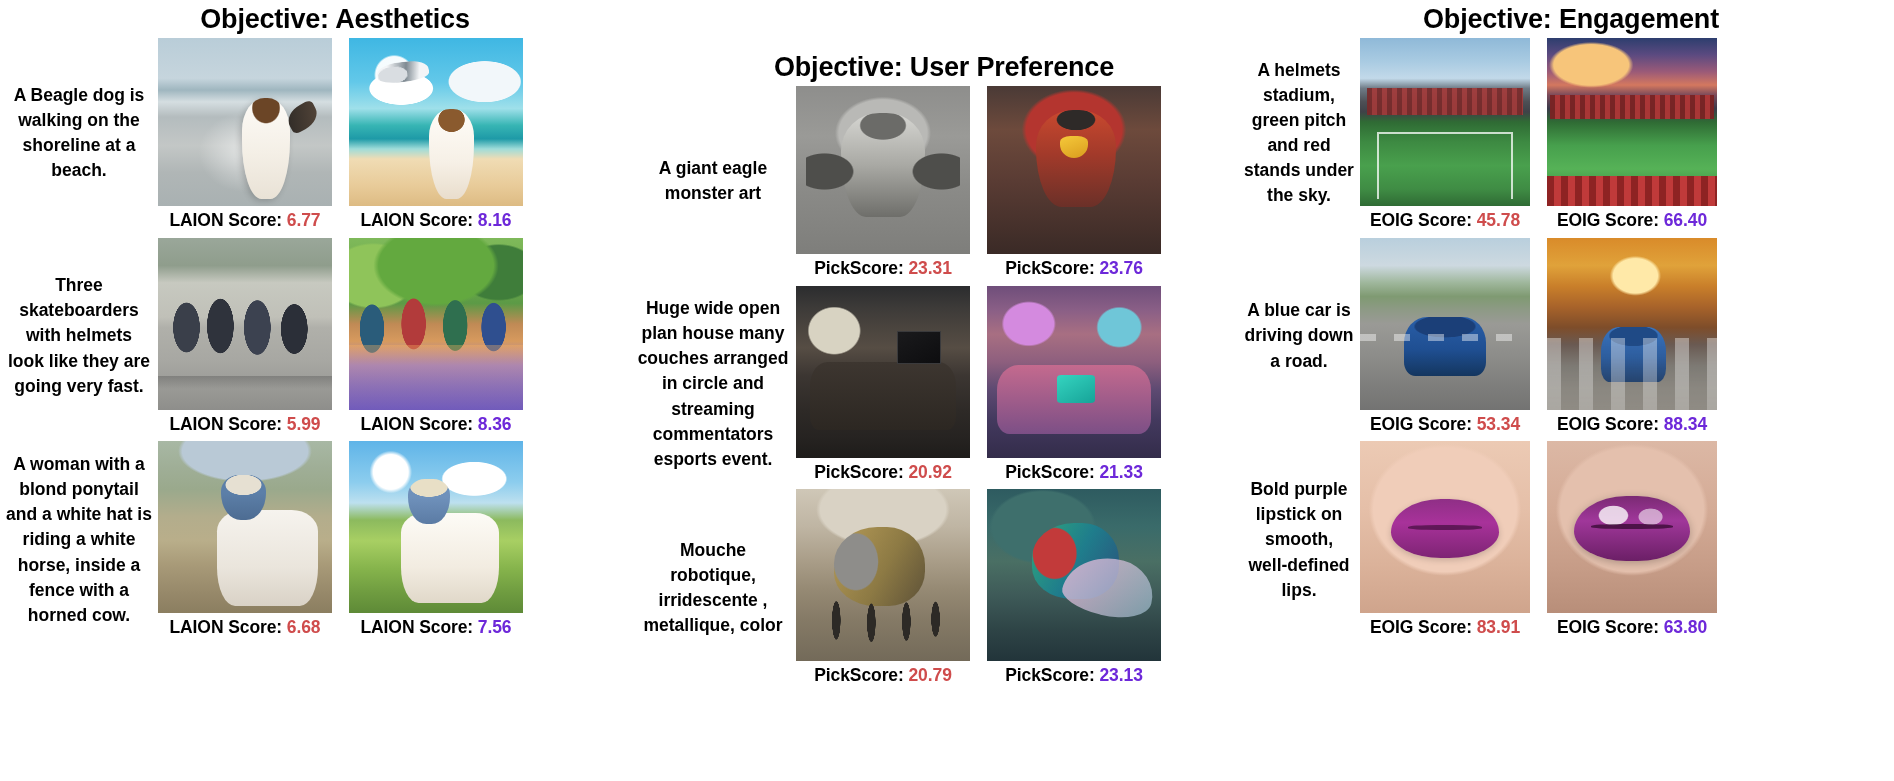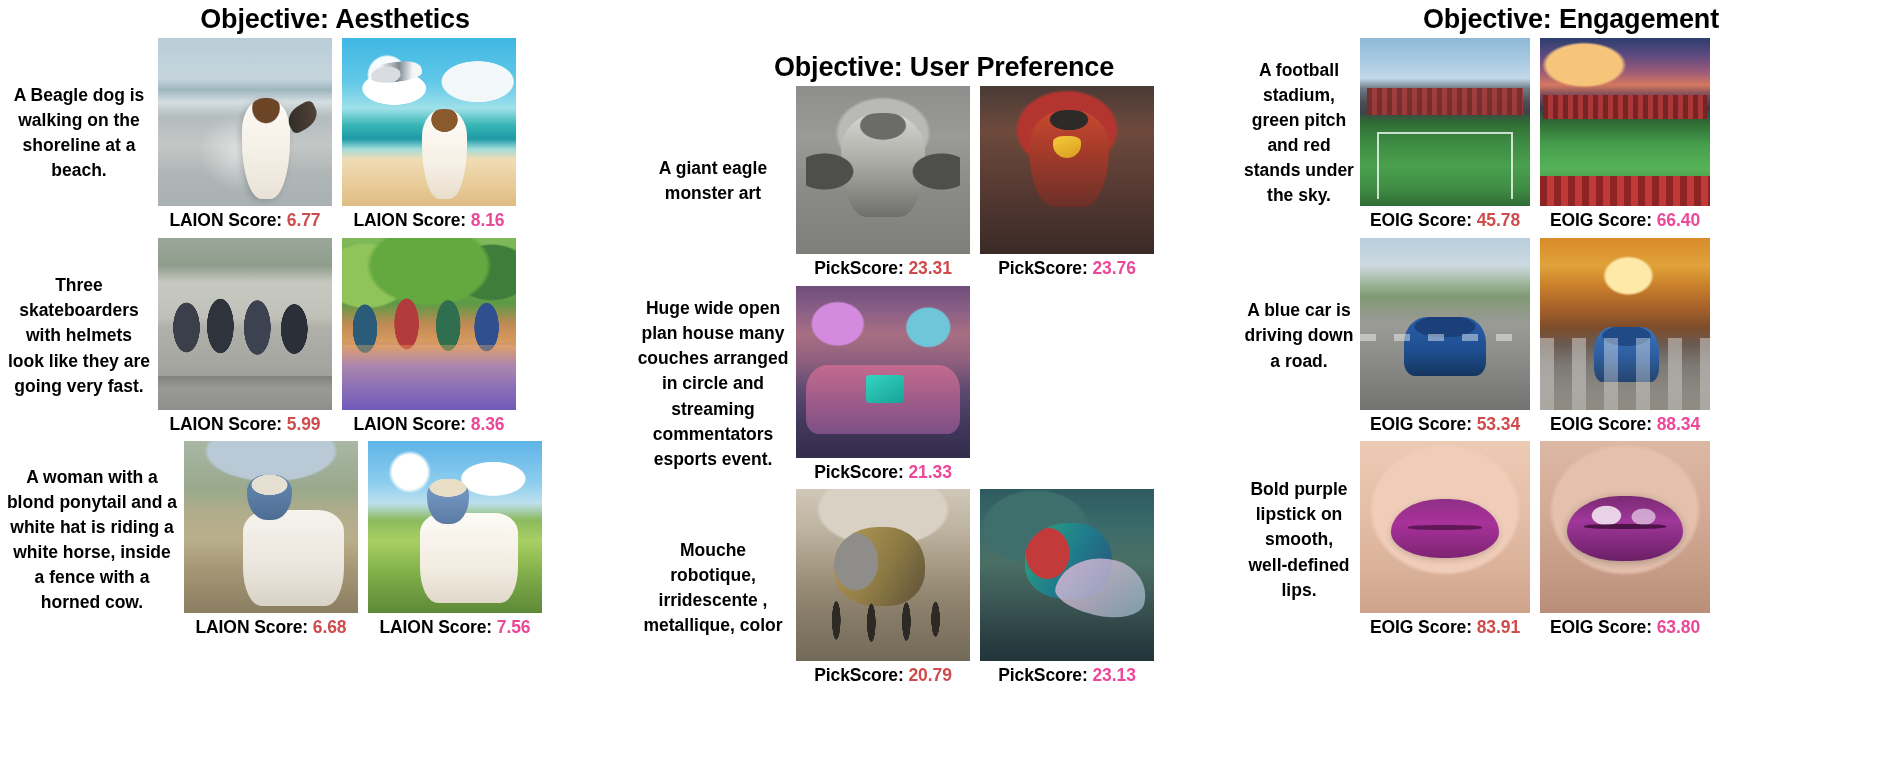--- a/index.html
+++ b/index.html
@@ -74,21 +74,21 @@
     display: flex;
     align-items: center;
     justify-content: center;
     box-sizing: border-box;
     padding: 0 6px;
   }
 
   .pair {
     display: flex;
     flex-direction: row;
-    gap: 10px;
+    gap: 17px;
   }
 
   .cell {
     display: flex;
     flex-direction: column;
     align-items: center;
   }
 
   .thumb {
     position: relative;
@@ -98,21 +98,21 @@
   }
 
   .score {
     font-size: 17.5px;
     font-weight: bold;
     margin-top: 4px;
     white-space: nowrap;
     letter-spacing: -0.1px;
   }
   .score .val-low  { color: #cf4c4c; }
-  .score .val-high { color: #ec4899; }
+  .score .val-high { color: #6d28d9; }
 
   
 
   
   .img-beagle-real {
     background:
       radial-gradient(ellipse 38% 34% at 50% 68%, rgba(255,255,255,0.55), rgba(255,255,255,0) 70%),
       linear-gradient(to bottom,
         #b9cdd8 0%, #c6d5dd 24%,
         #9fb6bf 31%, #d5dee1 38%,
@@ -588,21 +588,21 @@
             <div class="score"><span>LAION Score:</span> <span class="val-low">5.99</span></div>
           </div>
           <div class="cell">
             <div class="thumb img-skate-art" style="width:174px;height:172px;"></div>
             <div class="score"><span>LAION Score:</span> <span class="val-high">8.36</span></div>
           </div>
         </div>
       </div>
 
       <div class="row row-3">
-        <div class="prompt" style="width:184px;height:198px;">A woman with a blond ponytail and a white hat is riding a white horse, inside a fence with a horned cow.</div>
+        <div class="prompt" style="width:158px;height:198px;">A woman with a blond ponytail and a white hat is riding a white horse, inside a fence with a horned cow.</div>
         <div class="pair">
           <div class="cell">
             <div class="thumb img-horse-real" style="width:174px;height:172px;"></div>
             <div class="score"><span>LAION Score:</span> <span class="val-low">6.68</span></div>
           </div>
           <div class="cell">
             <div class="thumb img-horse-art" style="width:174px;height:172px;"></div>
             <div class="score"><span>LAION Score:</span> <span class="val-high">7.56</span></div>
           </div>
         </div>
@@ -626,20 +626,24 @@
             <div class="thumb img-eagle-color" style="width:174px;height:168px;"></div>
             <div class="score"><span>PickScore:</span> <span class="val-high">23.76</span></div>
           </div>
         </div>
       </div>
 
       <div class="row row-2">
         <div class="prompt" style="width:166px;height:196px;">Huge wide open plan house many couches arranged in circle and streaming commentators esports event.</div>
         <div class="pair">
           <div class="cell">
+            <div class="thumb img-room-real" style="width:174px;height:172px;"></div>
+            <div class="score"><span>PickScore:</span> <span class="val-low">20.92</span></div>
+          </div>
+          <div class="cell">
             <div class="thumb img-room-art" style="width:174px;height:172px;"></div>
             <div class="score"><span>PickScore:</span> <span class="val-high">21.33</span></div>
           </div>
         </div>
       </div>
 
       <div class="row row-3">
         <div class="prompt" style="width:166px;height:198px;text-align:center;">Mouche robotique, irridescente , metallique, color</div>
         <div class="pair">
           <div class="cell">
@@ -654,21 +658,21 @@
       </div>
 
     </div>
   </div>
 
   <div class="column col-engagement">
     <div class="col-header">Objective: Engagement</div>
     <div class="col-body">
 
       <div class="row row-1">
-        <div class="prompt" style="width:122px;height:190px;">A  football stadium, green pitch and  red stands under the sky.</div>
+        <div class="prompt" style="width:122px;height:190px;">A  helmets stadium, green pitch and  red stands under the sky.</div>
         <div class="pair">
           <div class="cell">
             <div class="thumb img-stadium-real" style="width:170px;height:168px;"></div>
             <div class="score"><span>EOIG Score:</span> <span class="val-low">45.78</span></div>
           </div>
           <div class="cell">
             <div class="thumb img-stadium-art" style="width:170px;height:168px;"></div>
             <div class="score"><span>EOIG Score:</span> <span class="val-high">66.40</span></div>
           </div>
         </div>

